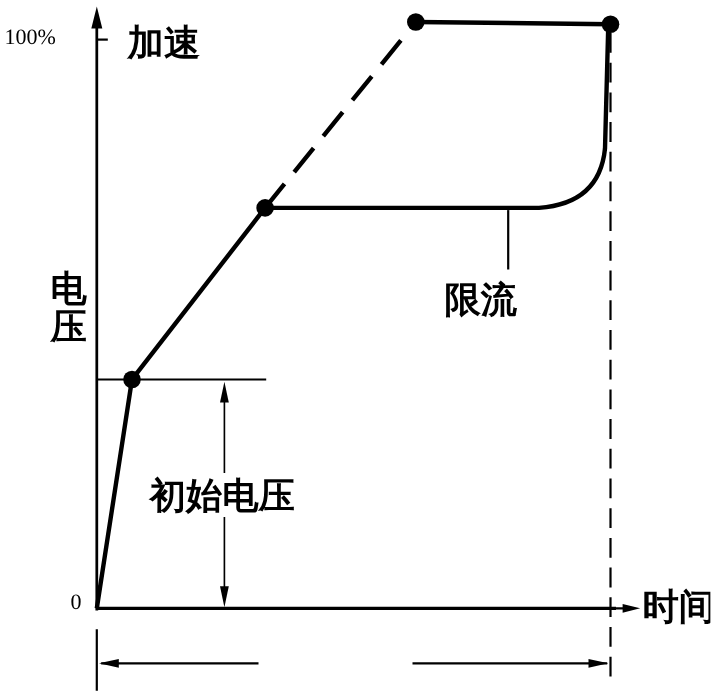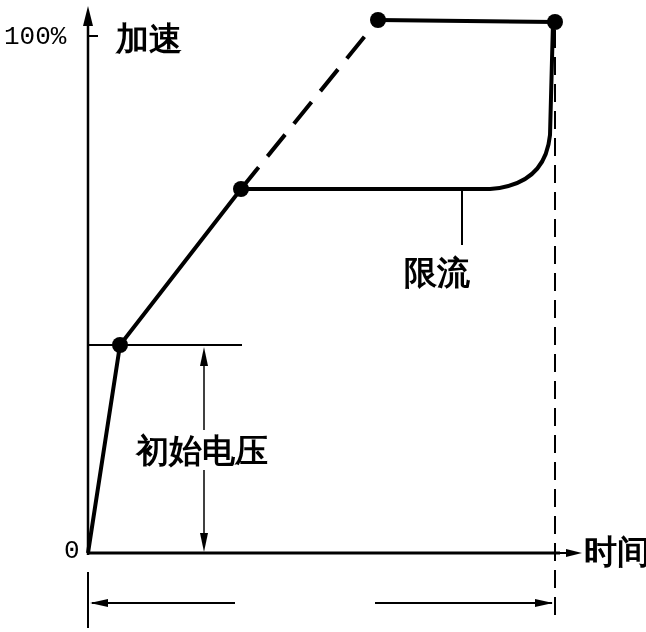--- a/index.html
+++ b/index.html
@@ -1,19 +1,19 @@
 <!DOCTYPE html>
 <html><head>
 <meta charset="utf-8">
 <style>
   html,body{margin:0;padding:0;background:#fff;}
   #stage{position:relative;width:646px;height:632px;overflow:hidden;background:#fff;}
   svg{position:absolute;left:0;top:0;}
   .lbl{position:absolute;color:#000;font-family:"DejaVu Serif","Liberation Serif",serif;font-weight:bold;line-height:1;white-space:nowrap;}
-  .num{font-family:Liberation Mono, monospace;font-weight:normal;font-size:26px;}
+  .num{font-family:Liberation Serif, serif;font-weight:normal;font-size:20px;}
   .cn{font-size:33px;}
 </style>
 </head>
 <body>
 
 <div id="stage">
 <svg width="646" height="632" viewBox="0 0 646 632">
 
   <g>
     <line x1="88" y1="555" x2="88" y2="14" stroke="#000" stroke-width="2.5"></line>
@@ -58,16 +58,17 @@
     <circle cx="120" cy="345" r="8" fill="#000"></circle>
     <circle cx="241" cy="189" r="8" fill="#000"></circle>
     <circle cx="378" cy="20" r="8" fill="#000"></circle>
     <circle cx="555" cy="22" r="8" fill="#000"></circle>
   </g>
 </svg>
 
 <div class="lbl num" style="left:4px;top:24px;">100%</div>
 <div class="lbl num" style="left:64px;top:538px;">0</div>
 <div class="lbl cn" style="left:116px;top:22px;">加速</div>
+<div class="lbl cn" style="left:46px;top:246px;width:28px;white-space:normal;line-height:34px;">电压</div>
 <div class="lbl cn" style="left:404px;top:256px;">限流</div>
 <div class="lbl cn" style="left:136px;top:434px;background:#fff;">初始电压</div>
 <div class="lbl cn" style="left:584px;top:535px;">时间</div>
 </div>
 
 </body></html>

